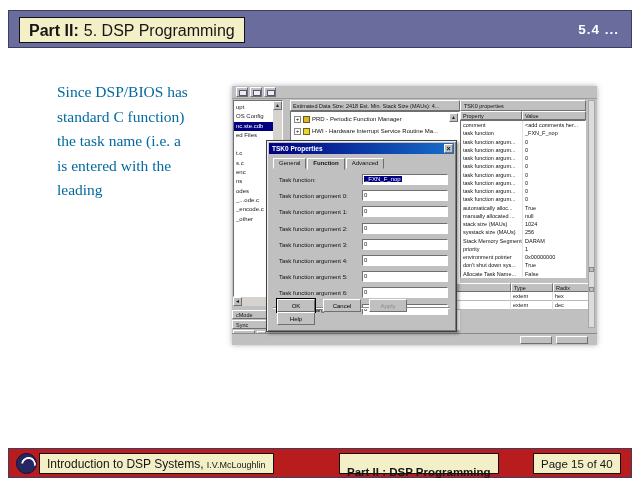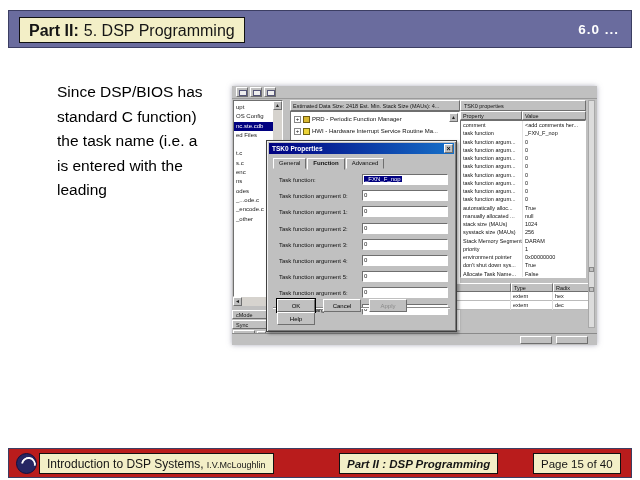--- a/index.html
+++ b/index.html
@@ -9,21 +9,21 @@
 
   
   .topbar{position:absolute;left:8px;top:10px;width:624px;height:38px;background:#6a6c9e;border:1px solid #3c3e63;}
   .titlebox{position:absolute;left:10px;top:6px;height:26px;background:#f3efc7;border:1px solid #111;
     padding:4px 9px 0 9px;font-size:16px;color:#161616;white-space:nowrap;}
   .tpart{font-weight:bold;}
   .tmain{margin-left:5px;}
   .tsection{position:absolute;right:12px;top:11px;color:#fff;font-size:13.5px;font-weight:bold;letter-spacing:1px;}
 
   
-  .bodytext{position:absolute;left:57px;top:80px;width:200px;font-size:15.5px;line-height:24.6px;color:#000000;}
+  .bodytext{position:absolute;left:57px;top:80px;width:200px;font-size:15.5px;line-height:24.6px;color:#0369a1;font-family:Liberation Serif, serif;}
 
   
   .shot{position:absolute;left:232px;top:86px;width:365px;height:259px;background:#c0c0c0;
     font-size:6px;color:#111;box-shadow:0 0 5px rgba(110,110,135,.55);}
 
   .toolbar{position:absolute;left:0;top:0;width:365px;height:13px;border-bottom:1px solid #9a9a9a;padding:1px 0 0 4px;}
   .tbtn{display:inline-block;width:12px;height:10px;margin-right:2px;background:#c0c0c0;
     border:1px solid;border-color:#fff #6f6f6f #6f6f6f #fff;position:relative;}
   .tbtn::after{content:"";position:absolute;left:2px;top:2px;width:6px;height:4px;background:#eee;border:1px solid #557;}
 
@@ -124,33 +124,33 @@
   
   .botbar{position:absolute;left:8px;top:448px;width:624px;height:30px;background:#b91c1c;border:1px solid #3c3e63;}
   .logo{position:absolute;left:7px;top:4px;width:21px;height:21px;border-radius:50%;
     background:#262663;border:1px solid #101040;overflow:hidden;}
   .logo::after{content:"";position:absolute;left:4px;top:3px;width:11px;height:11px;border-radius:50%;
     border:2px solid #fff;border-left-color:transparent;border-bottom-color:transparent;transform:rotate(-35deg);}
   .fbox{position:absolute;top:4px;height:21px;background:#f3efc7;border:1px solid #111;
     padding:3px 7px 0 7px;white-space:nowrap;color:#161616;}
   .f1{left:30px;font-size:12px;}
   .fauthor{font-size:9px;}
-  .f2{left:330px;font-size:11.5px;font-weight:bold;padding-top:4px;font-style:italic;}
+  .f2{left:330px;font-size:11.5px;font-weight:bold;padding-top:12px;}
   .f3{left:524px;font-size:11.5px;padding-top:4px;}
 </style>
 </head>
 <body>
 
 <div class="slide">
 
   <div class="topbar">
     <div class="titlebox">
       <span class="tpart">Part II:</span><span class="tmain">5. DSP Programming</span>
     </div>
-    <span class="tsection">6.0 ...</span>
+    <span class="tsection">5.4 ...</span>
   </div>
 
   <div class="bodytext">
       <div class="bline">Since DSP/BIOS has</div>
       <div class="bline">standard C function)</div>
       <div class="bline">the task name (i.e. a</div>
       <div class="bline">is entered with the</div>
       <div class="bline">leading</div>
     </div>
 

